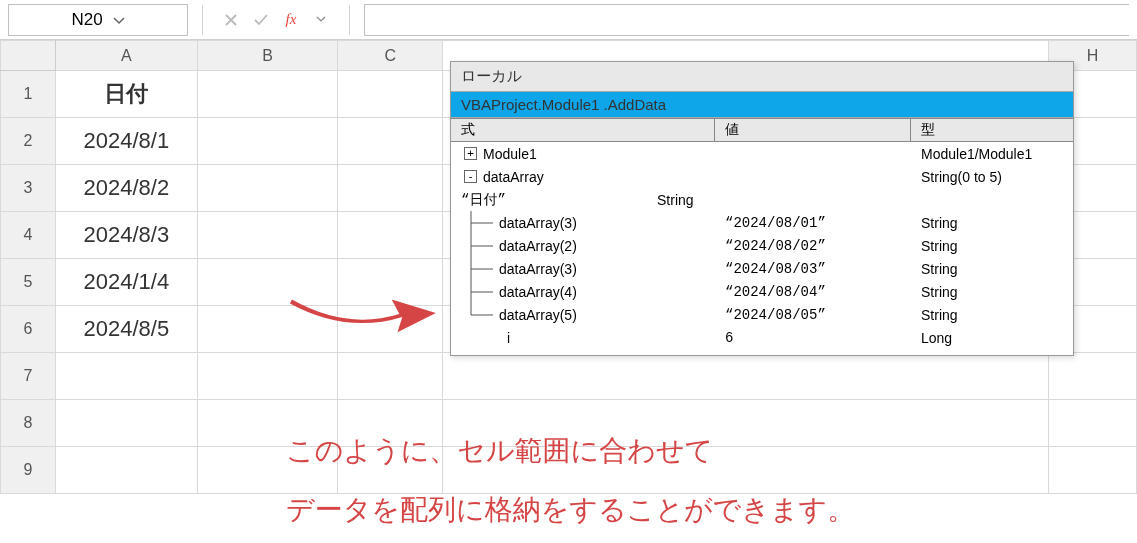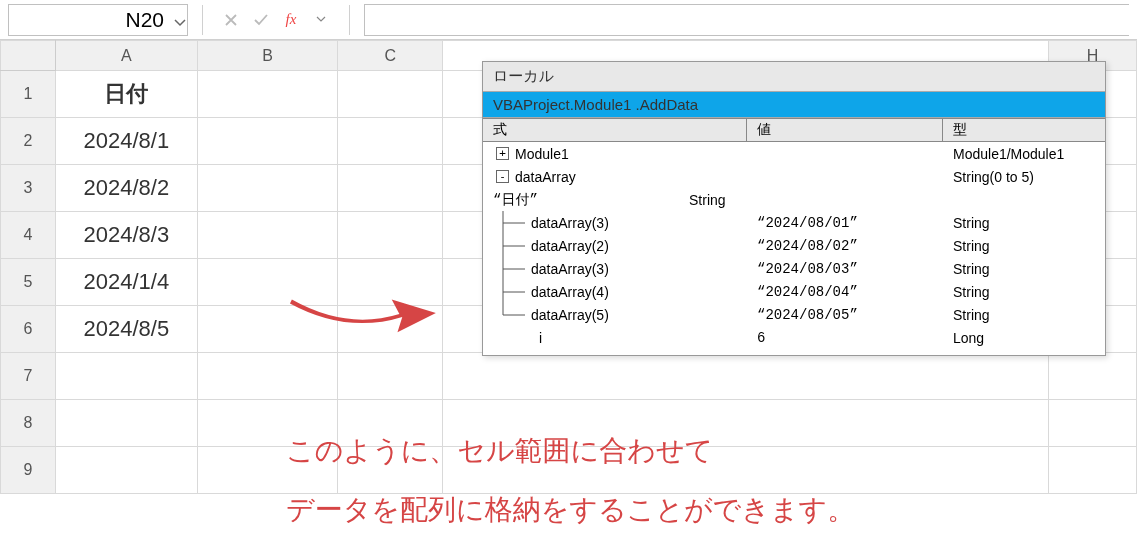--- a/index.html
+++ b/index.html
@@ -1,20 +1,20 @@
 <!DOCTYPE html>
 <html><head>
   <meta charset="utf-8">
   <style>
     * { margin: 0; padding: 0; box-sizing: border-box; font-family: "Meiryo", "Yu Gothic", "MS PGothic", sans-serif; }
     body { background: #fff; width: 1137px; height: 543px; overflow: hidden; position: relative; }
 
     
     .formula-bar { display: flex; align-items: center; height: 40px; border-bottom: 1px solid #d0d0d0; background: #fff; gap: 4px; padding: 4px 8px; }
-    .name-box { width: 180px; height: 32px; border: 1px solid #c0c0c0; display: flex; align-items: center; justify-content: flex-end; padding: 0 1px; background: #fff; font-size: 21px; }
+    .name-box { width: 180px; height: 32px; border: 1px solid #c0c0c0; display: flex; align-items: center; justify-content: center; padding: 0 1px; background: #fff; font-size: 17px; }
     .name-box-dropdown { margin-left: 10px; color: #666; }
     .vsep { width: 1px; height: 30px; background: #d0d0d0; margin: 0 10px; }
     .fb-icons { display: flex; align-items: center; gap: 14px; padding: 0 6px; }
     .fb-icon { width: 16px; height: 16px; display: flex; align-items: center; justify-content: center; color: #999; font-size: 15px; }
     .fb-icon.fx { font-style: italic; font-family: "Times New Roman", serif; color: #ef4444; }
     .fb-icon.caret { font-size: 11px; color: #888; }
     .formula-input { flex: 1; height: 32px; border: 1px solid #c0c0c0; border-right: none; padding: 0 8px; font-size: 16px; }
 
     
     .sheet-area { position: relative; }
@@ -27,21 +27,21 @@
     .col-header.C { width: 108px; }
     .col-header.H { width: 90px; }
     .gap-col { width: 624px; border-top: 1px solid #d9d9d9; }
     .row-header { width: 56px; height: 47px; background: #f0f0f0; color: #555; text-align: center; font-size: 16px; font-weight: normal; }
     .cell { height: 47px; font-size: 22px; text-align: center; color: #333; vertical-align: middle; background: #fff; }
     .cell.header-cell { font-weight: bold; margin-left: 34px; }
     .sheet td.empty { background: #fff; }
     .sheet td.noborder { border-left: none; border-right: none; }
 
     
-    .locals { position: absolute; top: 61px; left: 450px; width: 624px; background: #f0f0f0; border: 1px solid #999; box-shadow: 2px 2px 6px rgba(0,0,0,0.15); font-size: 15px; margin-left: 32px; }
+    .locals { position: absolute; top: 61px; left: 450px; width: 624px; background: #f0f0f0; border: 1px solid #999; box-shadow: 2px 2px 6px rgba(0,0,0,0.15); font-size: 15px; }
     .locals-title { background: #e8e8e8; padding: 5px 10px; font-size: 15px; color: #333; border-bottom: 1px solid #aaa; }
     .locals-subtitle { background: #0ea5e9; padding: 4px 10px; font-size: 15px; color: #333; border-bottom: 1px solid #aaa; }
     .locals-header { display: flex; background: #e8e8e8; border-bottom: 1px solid #888; border-top: 1px solid #888; }
     .locals-col { padding: 2px 10px; font-size: 14px; border-right: 1px solid #888; background: #e8e8e8; position: relative; }
     .locals-col:last-child { border-right: none; }
     .lcol-expr { width: 264px; }
     .lcol-val { width: 196px; }
     .lcol-type { flex: 1; }
     .locals-body { background: #fff; padding-bottom: 6px; }
     .locals-row { display: flex; height: 23px; align-items: center; }

